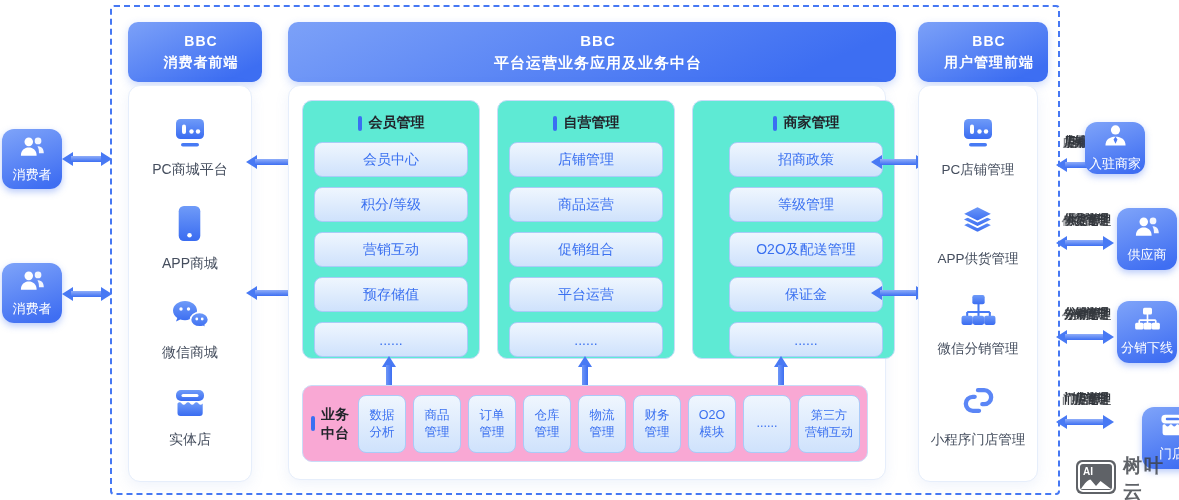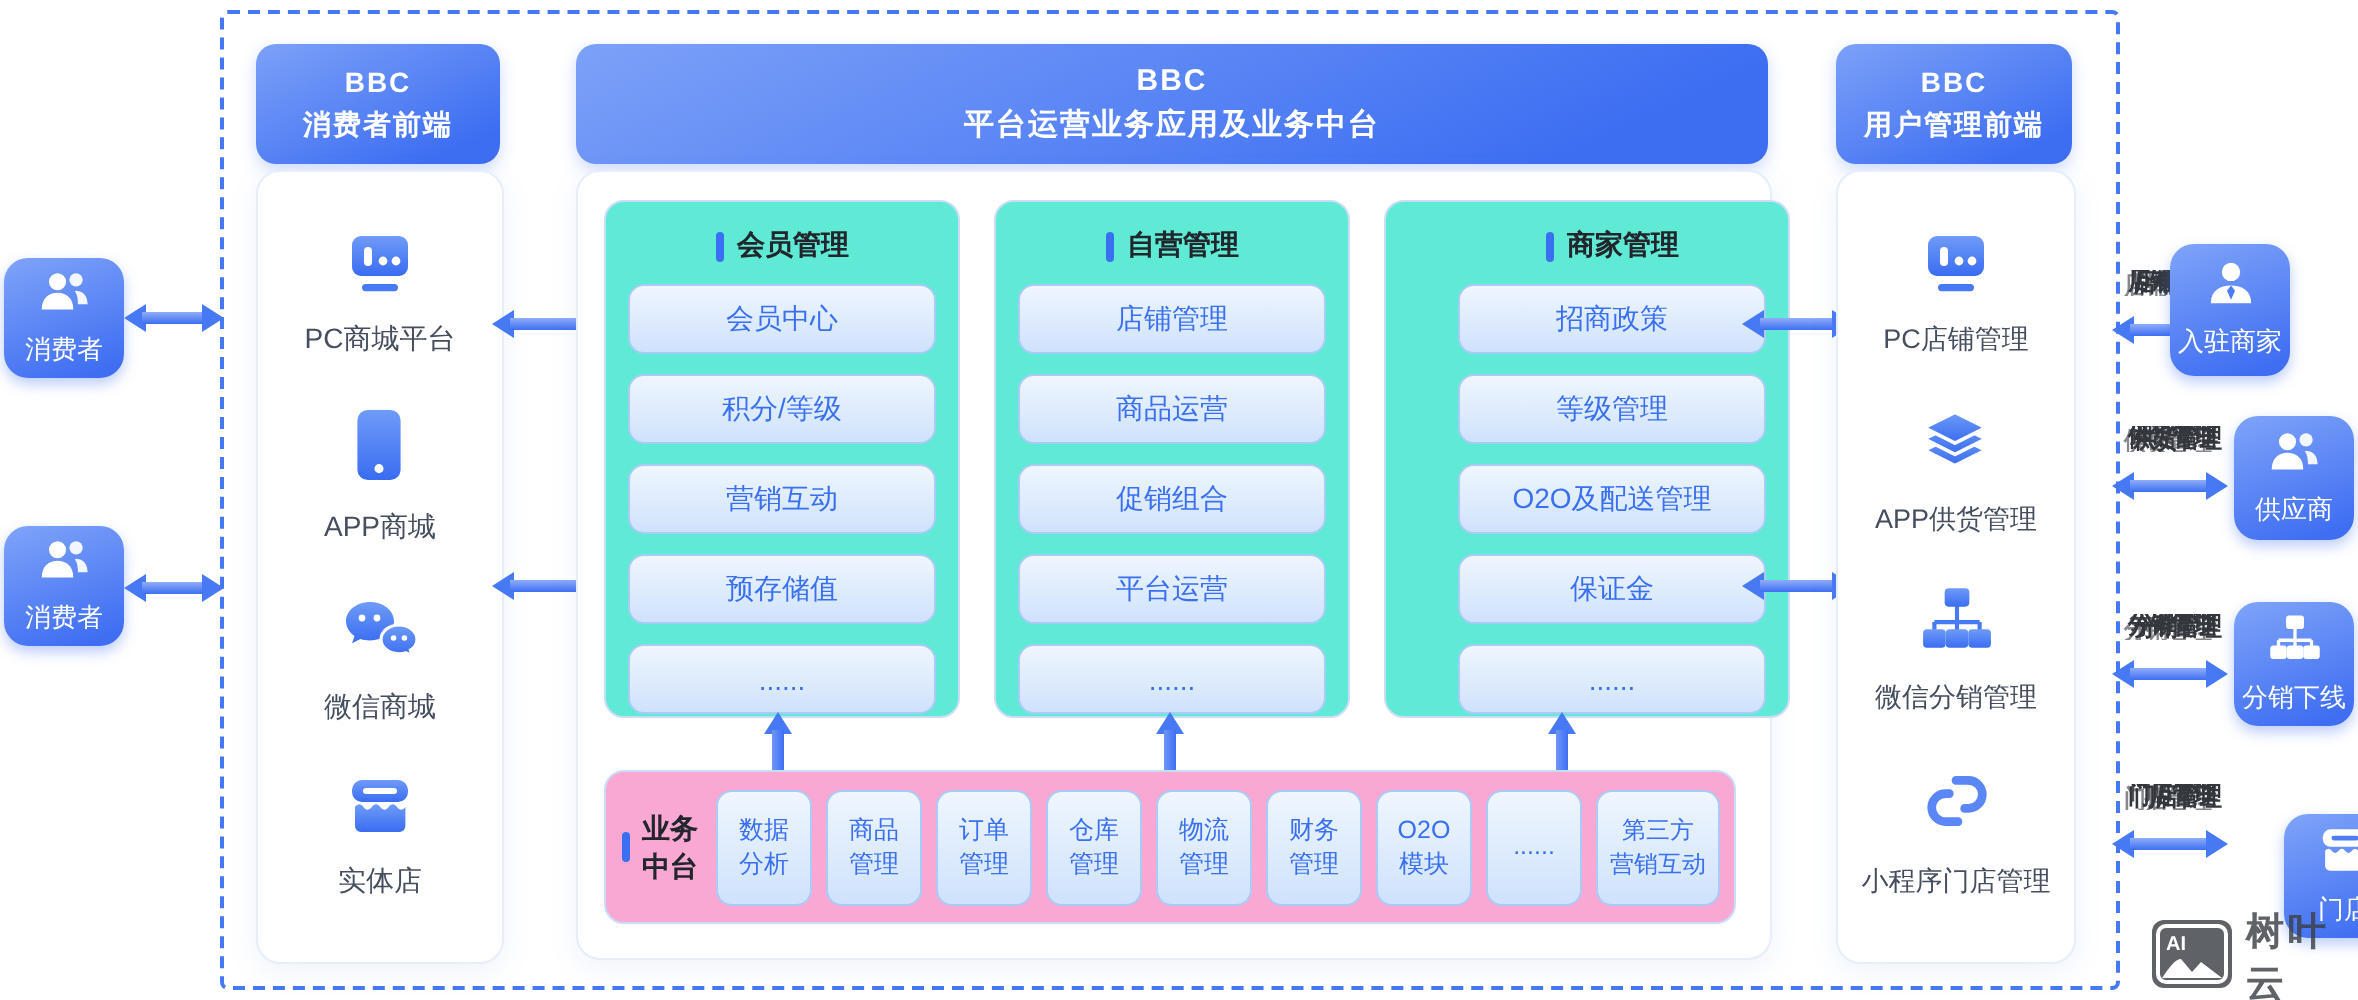--- a/index.html
+++ b/index.html
@@ -6,21 +6,21 @@
   body{font-family:"Liberation Sans","DejaVu Sans",sans-serif;}
   .stage{position:relative;width:1179px;height:500px;background:#fff;overflow:hidden;}
 
   .dashed-frame{position:absolute;left:110px;top:5px;width:946px;height:486px;
     border:2px dashed #4678f3;border-radius:4px;}
 
   
   .hd{position:absolute;border-radius:10px;color:#fff;display:flex;flex-direction:column;
     align-items:center;justify-content:center;font-weight:bold;line-height:1.5;
     background:linear-gradient(155deg,#7ca1f8 0%,#3d6ef2 85%);
-    box-shadow:0 3px 8px rgba(61,110,242,.25);}
+    box-shadow:0 3px 8px rgba(61,110,242,.25);padding-left:12px;}
   .hd .l1{font-size:14px;letter-spacing:1px;}
   .hd .l2{font-size:14px;letter-spacing:1px;}
   .hd-mid .l1,.hd-mid .l2{font-size:15px;}
 
   .card{position:absolute;background:#fff;border:1px solid #e6eefb;border-radius:12px;
     box-shadow:0 4px 14px rgba(100,140,220,.10);}
 
   .side-items{position:absolute;inset:0;display:flex;flex-direction:column;
     justify-content:space-evenly;align-items:center;padding:6px 0;}
   .side-item{display:flex;flex-direction:column;align-items:center;gap:9px;}
@@ -360,21 +360,21 @@
     </div>
   <div class="garble" style="left:1052px;top:308px;">分销管理</div>
   <div class="ha" style="left:1056px;top:330px;width:58px;">
       <div class="sh"></div>
     </div>
   <div class="garble" style="left:1052px;top:393px;">门店管理</div>
   <div class="ha" style="left:1056px;top:415px;width:58px;">
       <div class="sh"></div>
     </div>
 
-  <div class="box-ext" style="left:1085px;top:122px;height:66px;">
+  <div class="box-ext" style="left:1085px;top:122px;height:52px;">
     <span>
       <svg width="25" height="23" viewBox="0 0 26 24">
           <circle cx="13" cy="6.2" r="4.8" fill="#fff"></circle>
           <path d="M2.5 22.5c0-6.5 4.7-9.2 10.5-9.2s10.5 2.7 10.5 9.2z" fill="#fff"></path>
           <path d="M13 13.3l2.1 2.8-2.1 4.6-2.1-4.6z" fill="#4d7bf4"></path>
         </svg>
     </span>
     <span class="lbl">入驻商家</span>
   </div>
   <div class="box-ext" style="left:1117px;top:208px;height:62px;">

